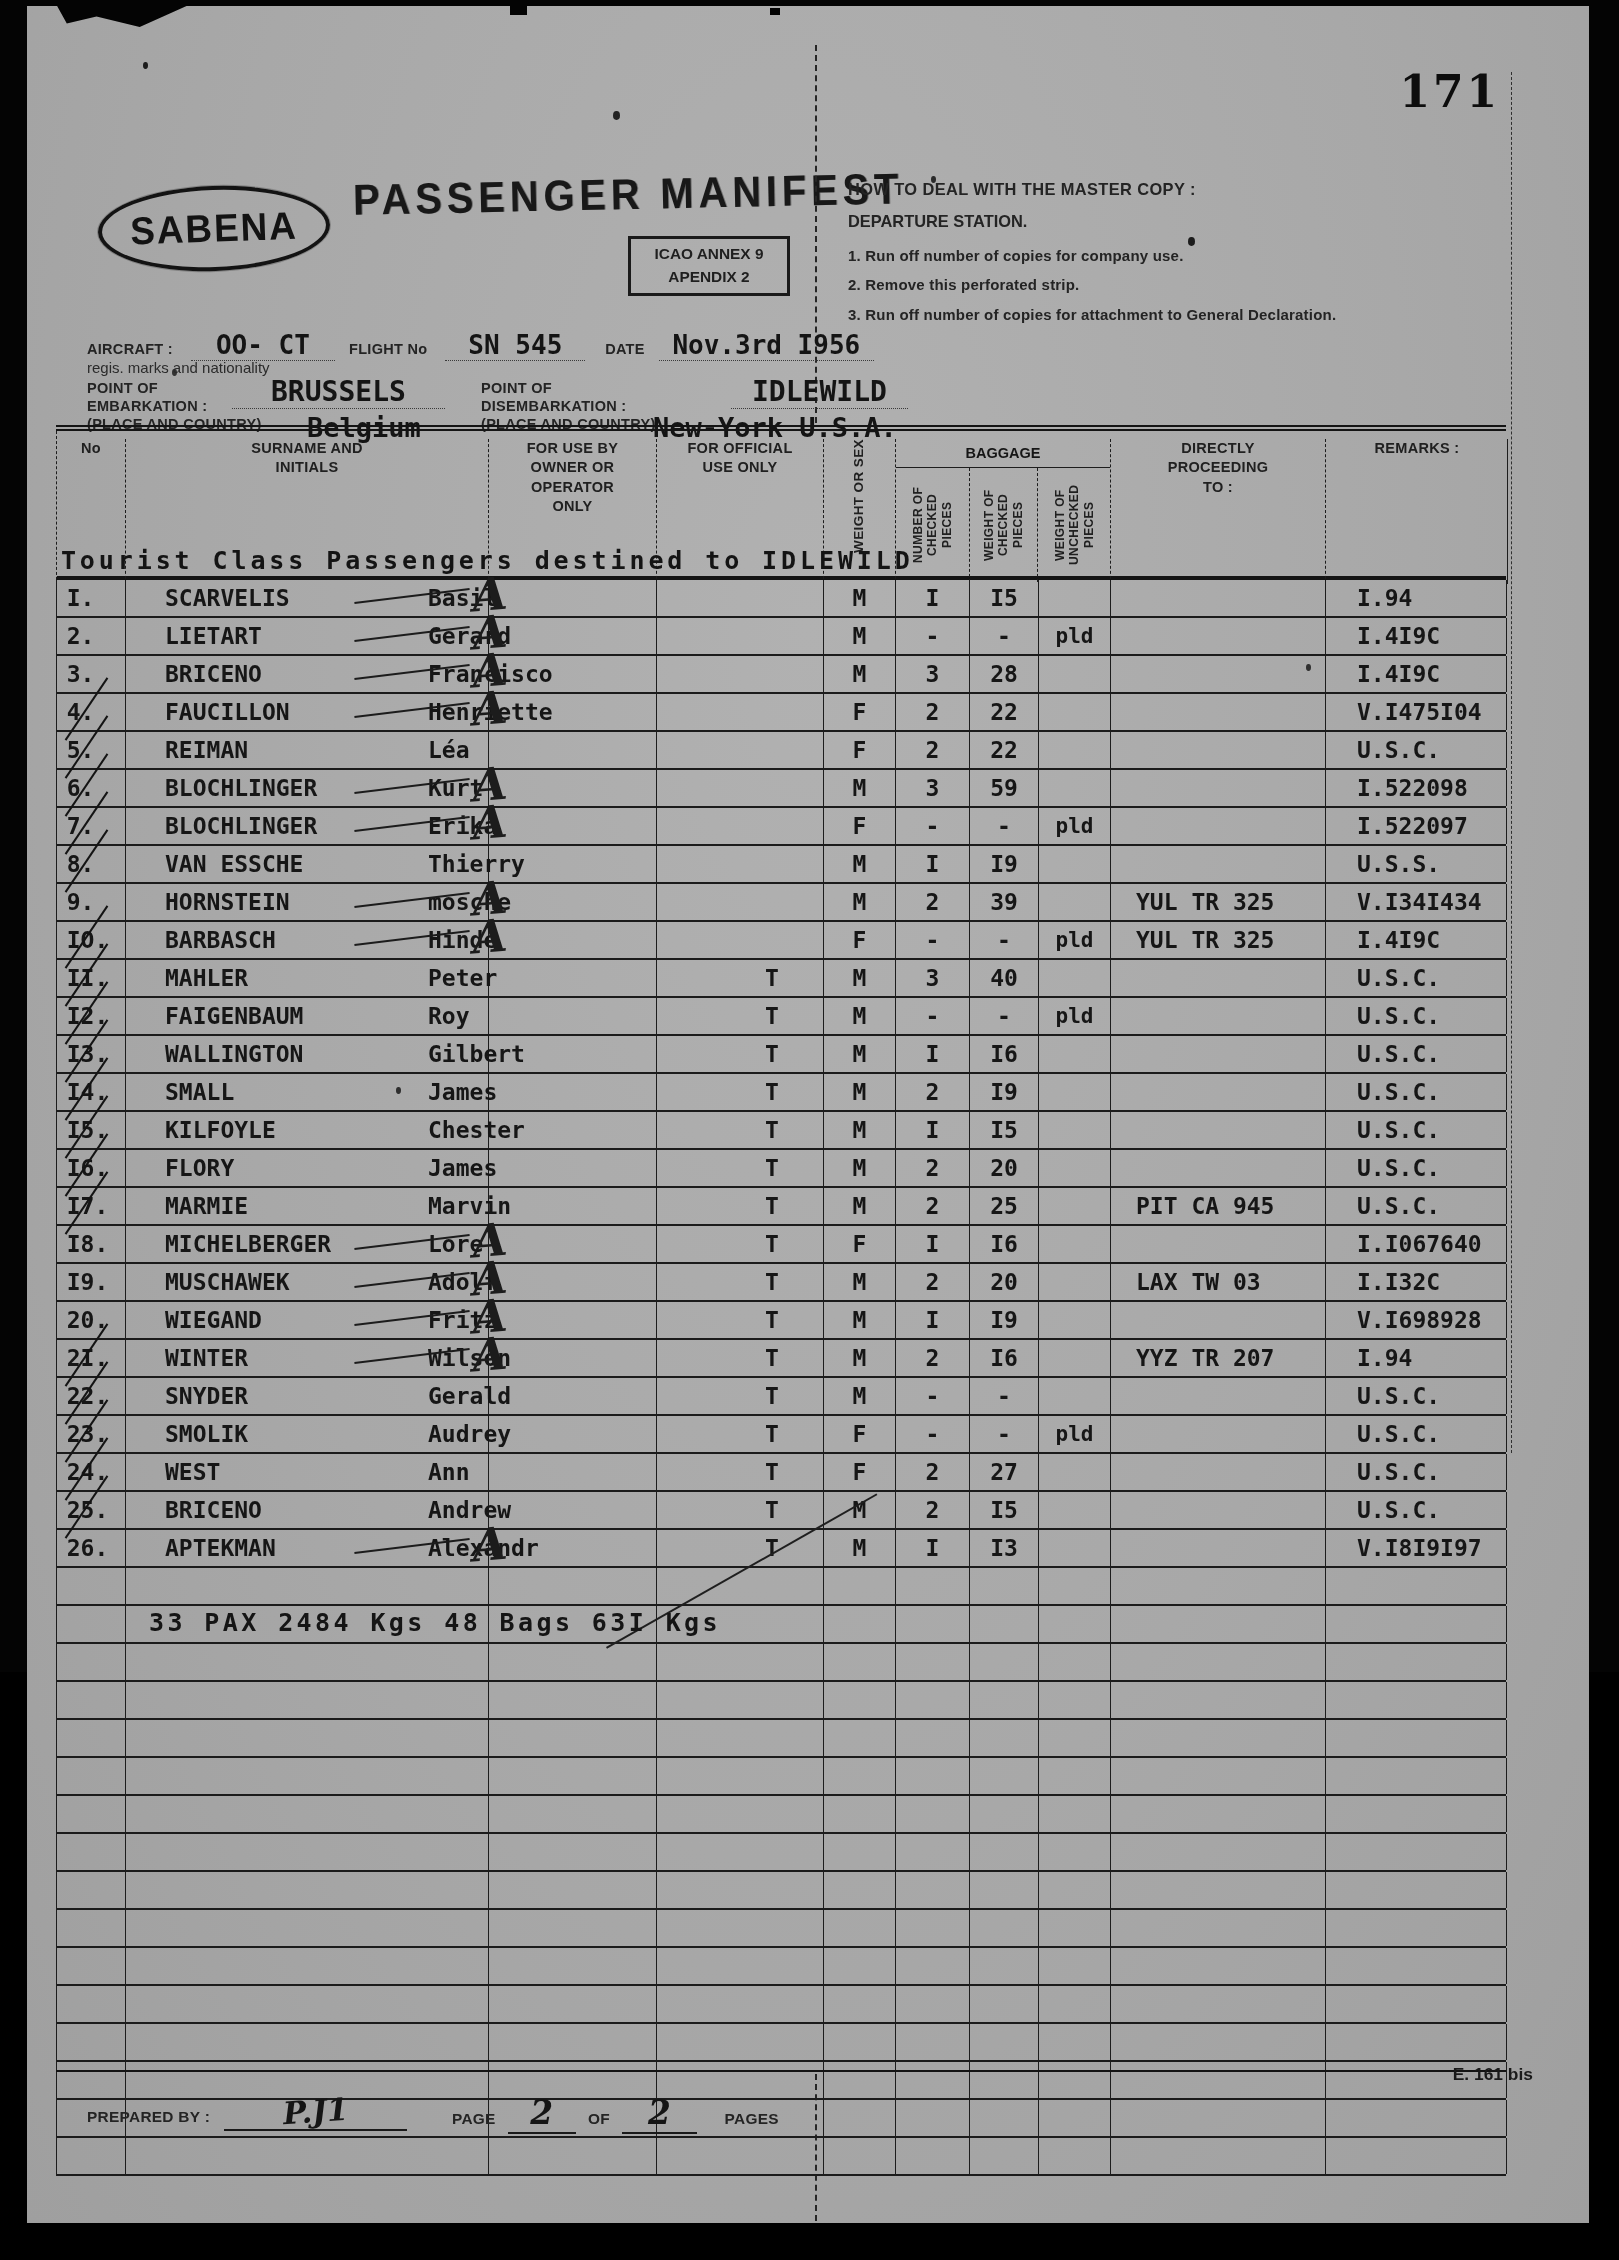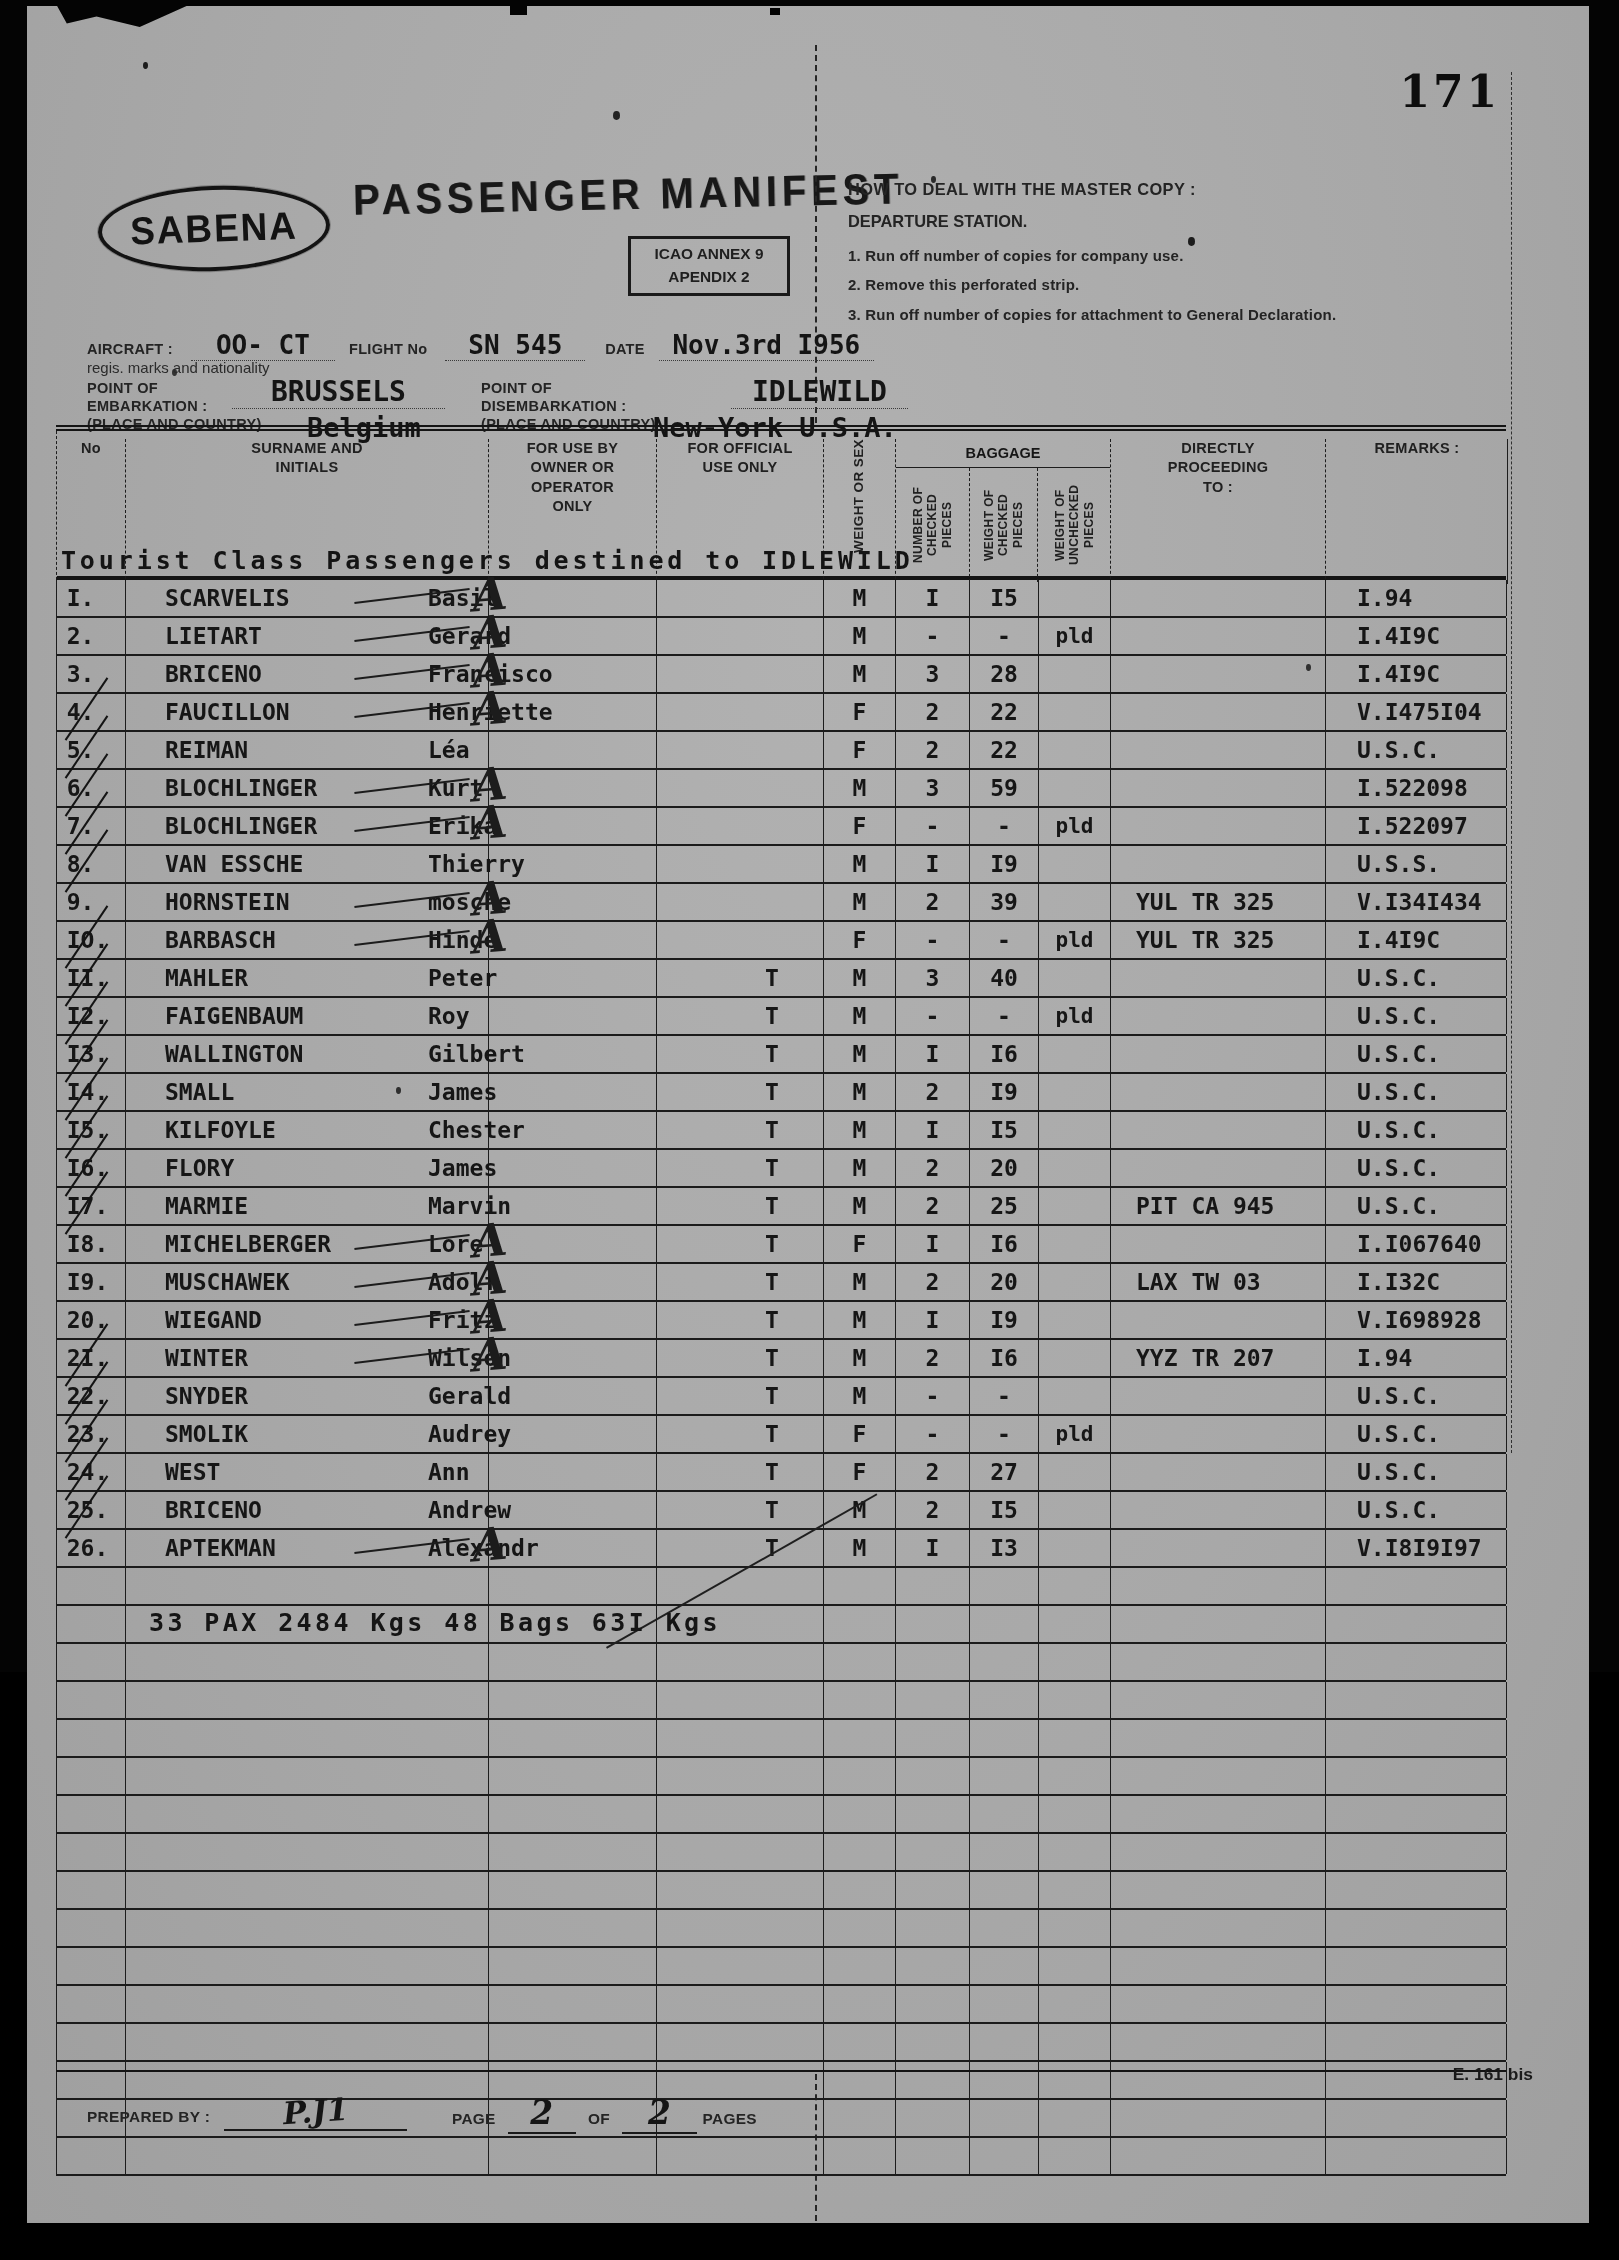--- a/index.html
+++ b/index.html
@@ -1672,20 +1672,20 @@
       </div>
       <div class="f-item" style="left:396px;top:21px;">
         <span class="print-lbl">PAGE</span>
         <span class="f-line" style="width:68px;margin-left:7.7px;">
           <span class="hw-script" style="font-size:33px;">2</span>
         </span>
         <span class="print-lbl" style="margin-left:7.7px;">OF</span>
         <span class="f-line" style="width:75px;margin-left:7.7px;">
           <span class="hw-script" style="font-size:33px;">2</span>
         </span>
-        <span class="print-lbl" style="margin-left:1px;">PAGES</span>
+        <span class="print-lbl" style="margin-left:23px;">PAGES</span>
       </div>
     </div>
 
     <div class="form-no">E. 161 bis</div>
   </div>
 </div>
 
 
 </body></html>

